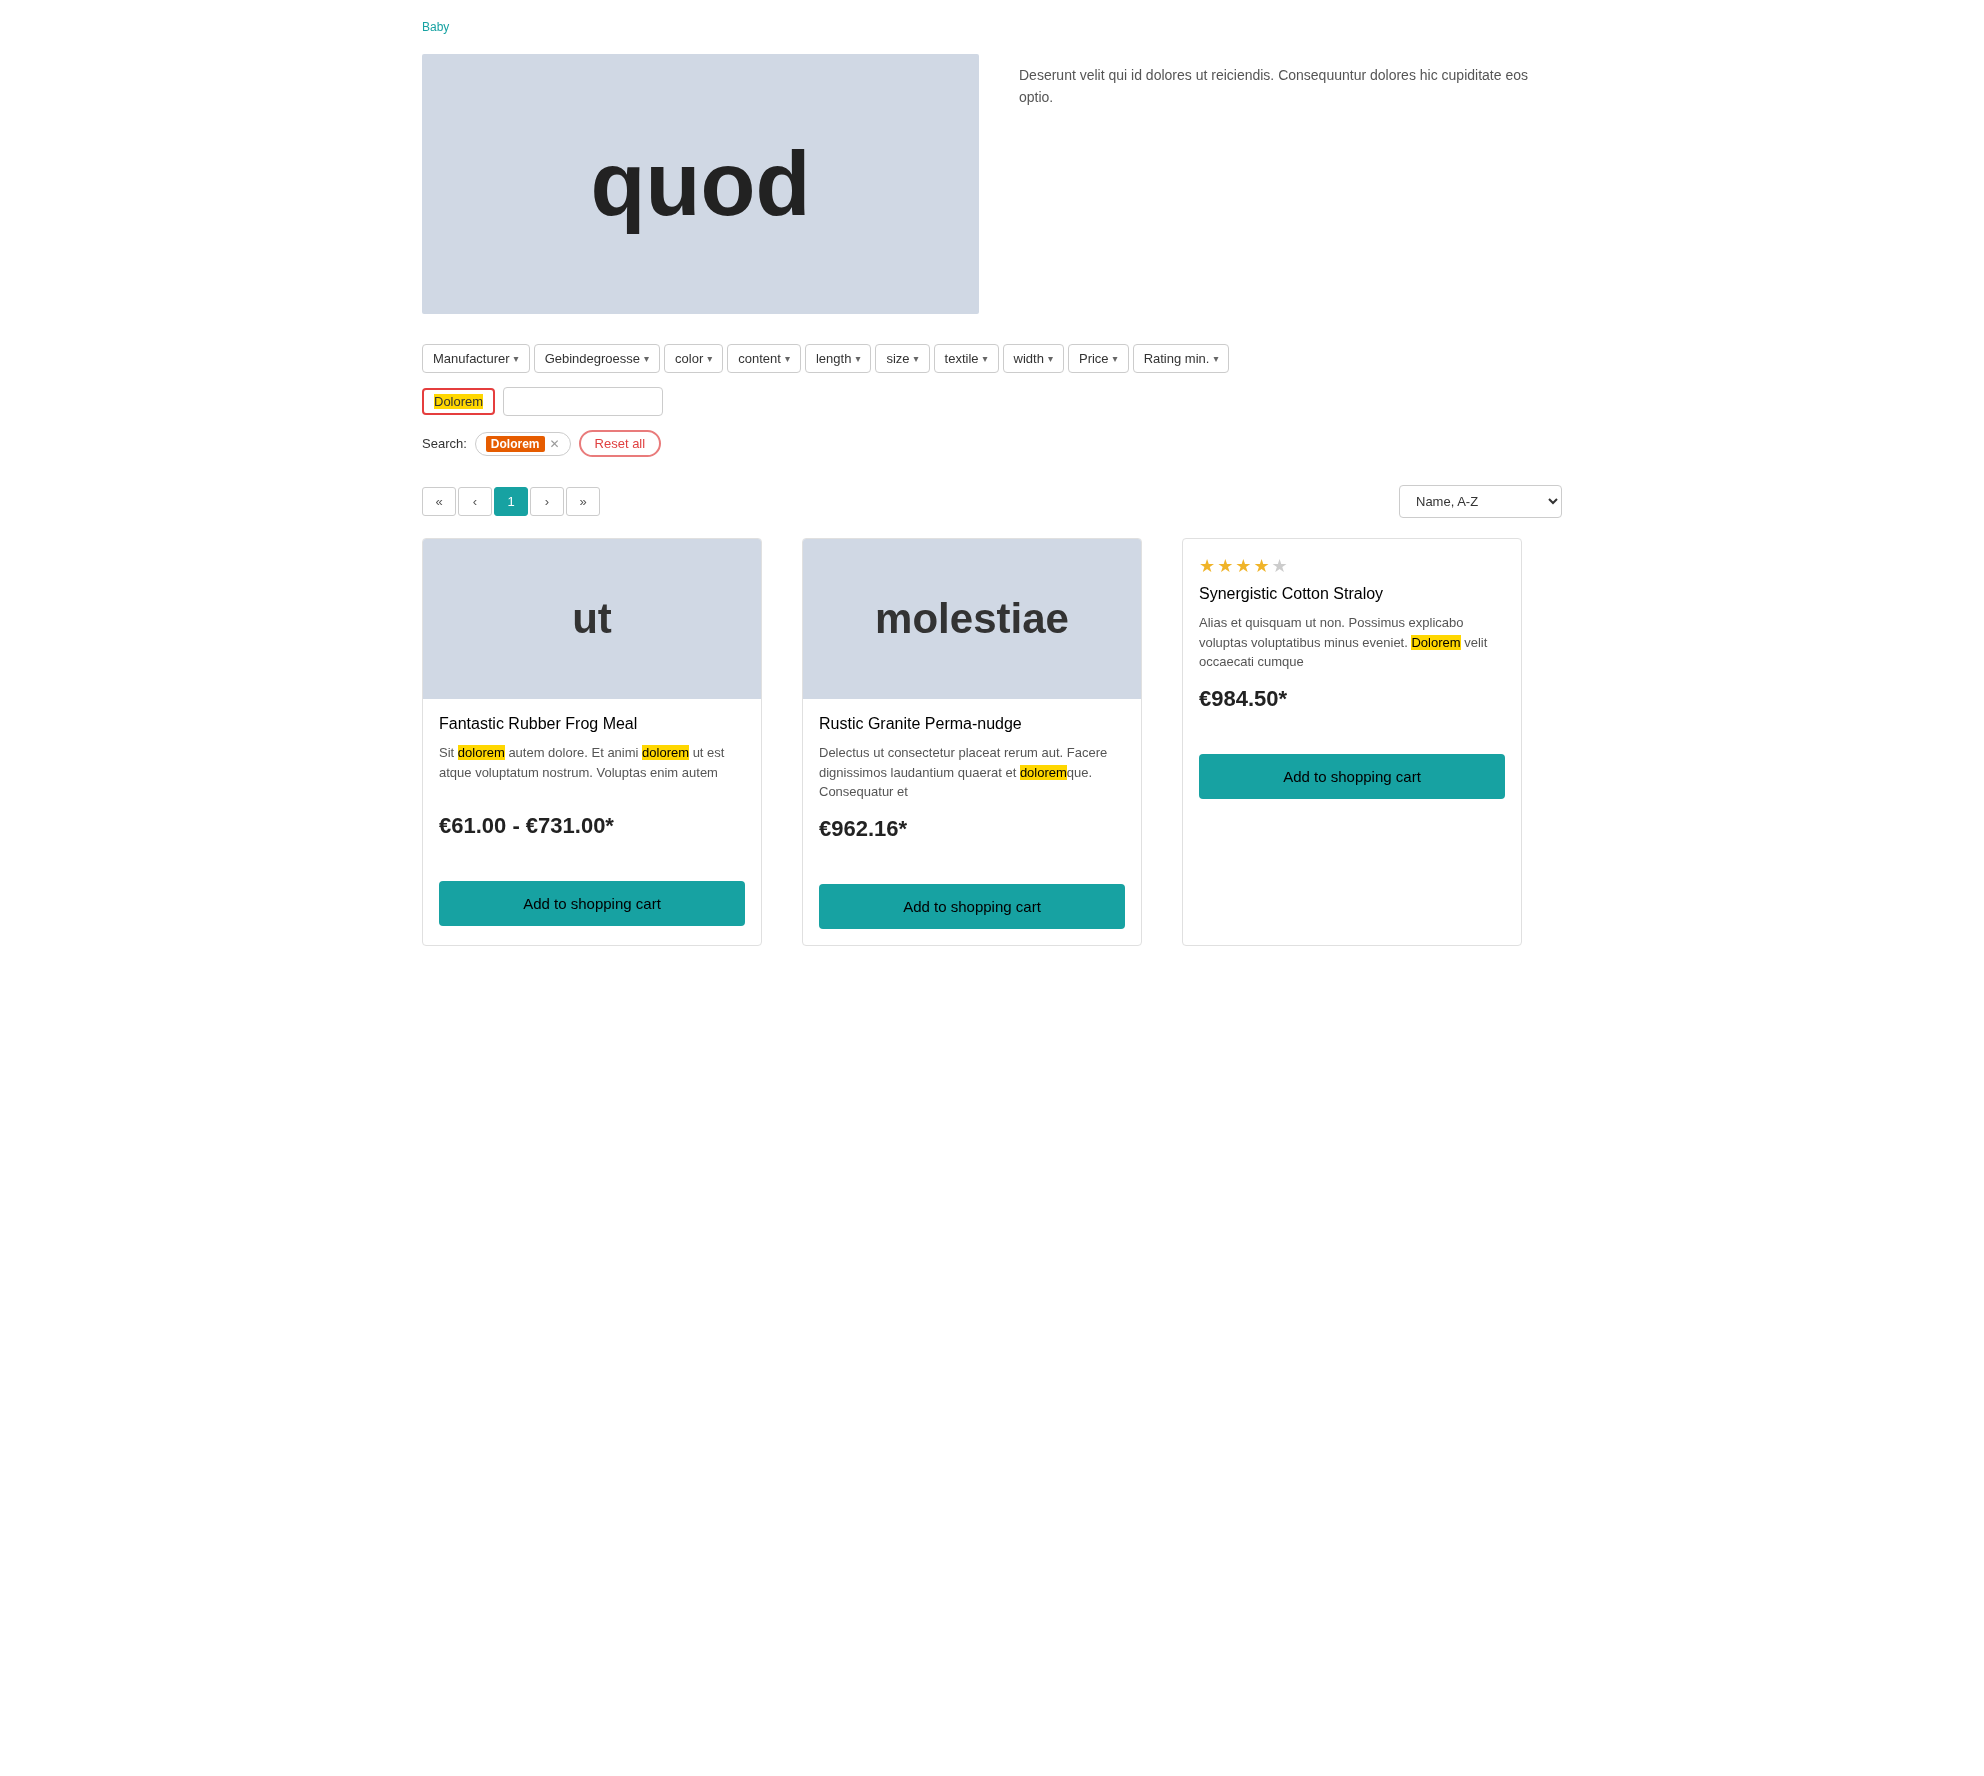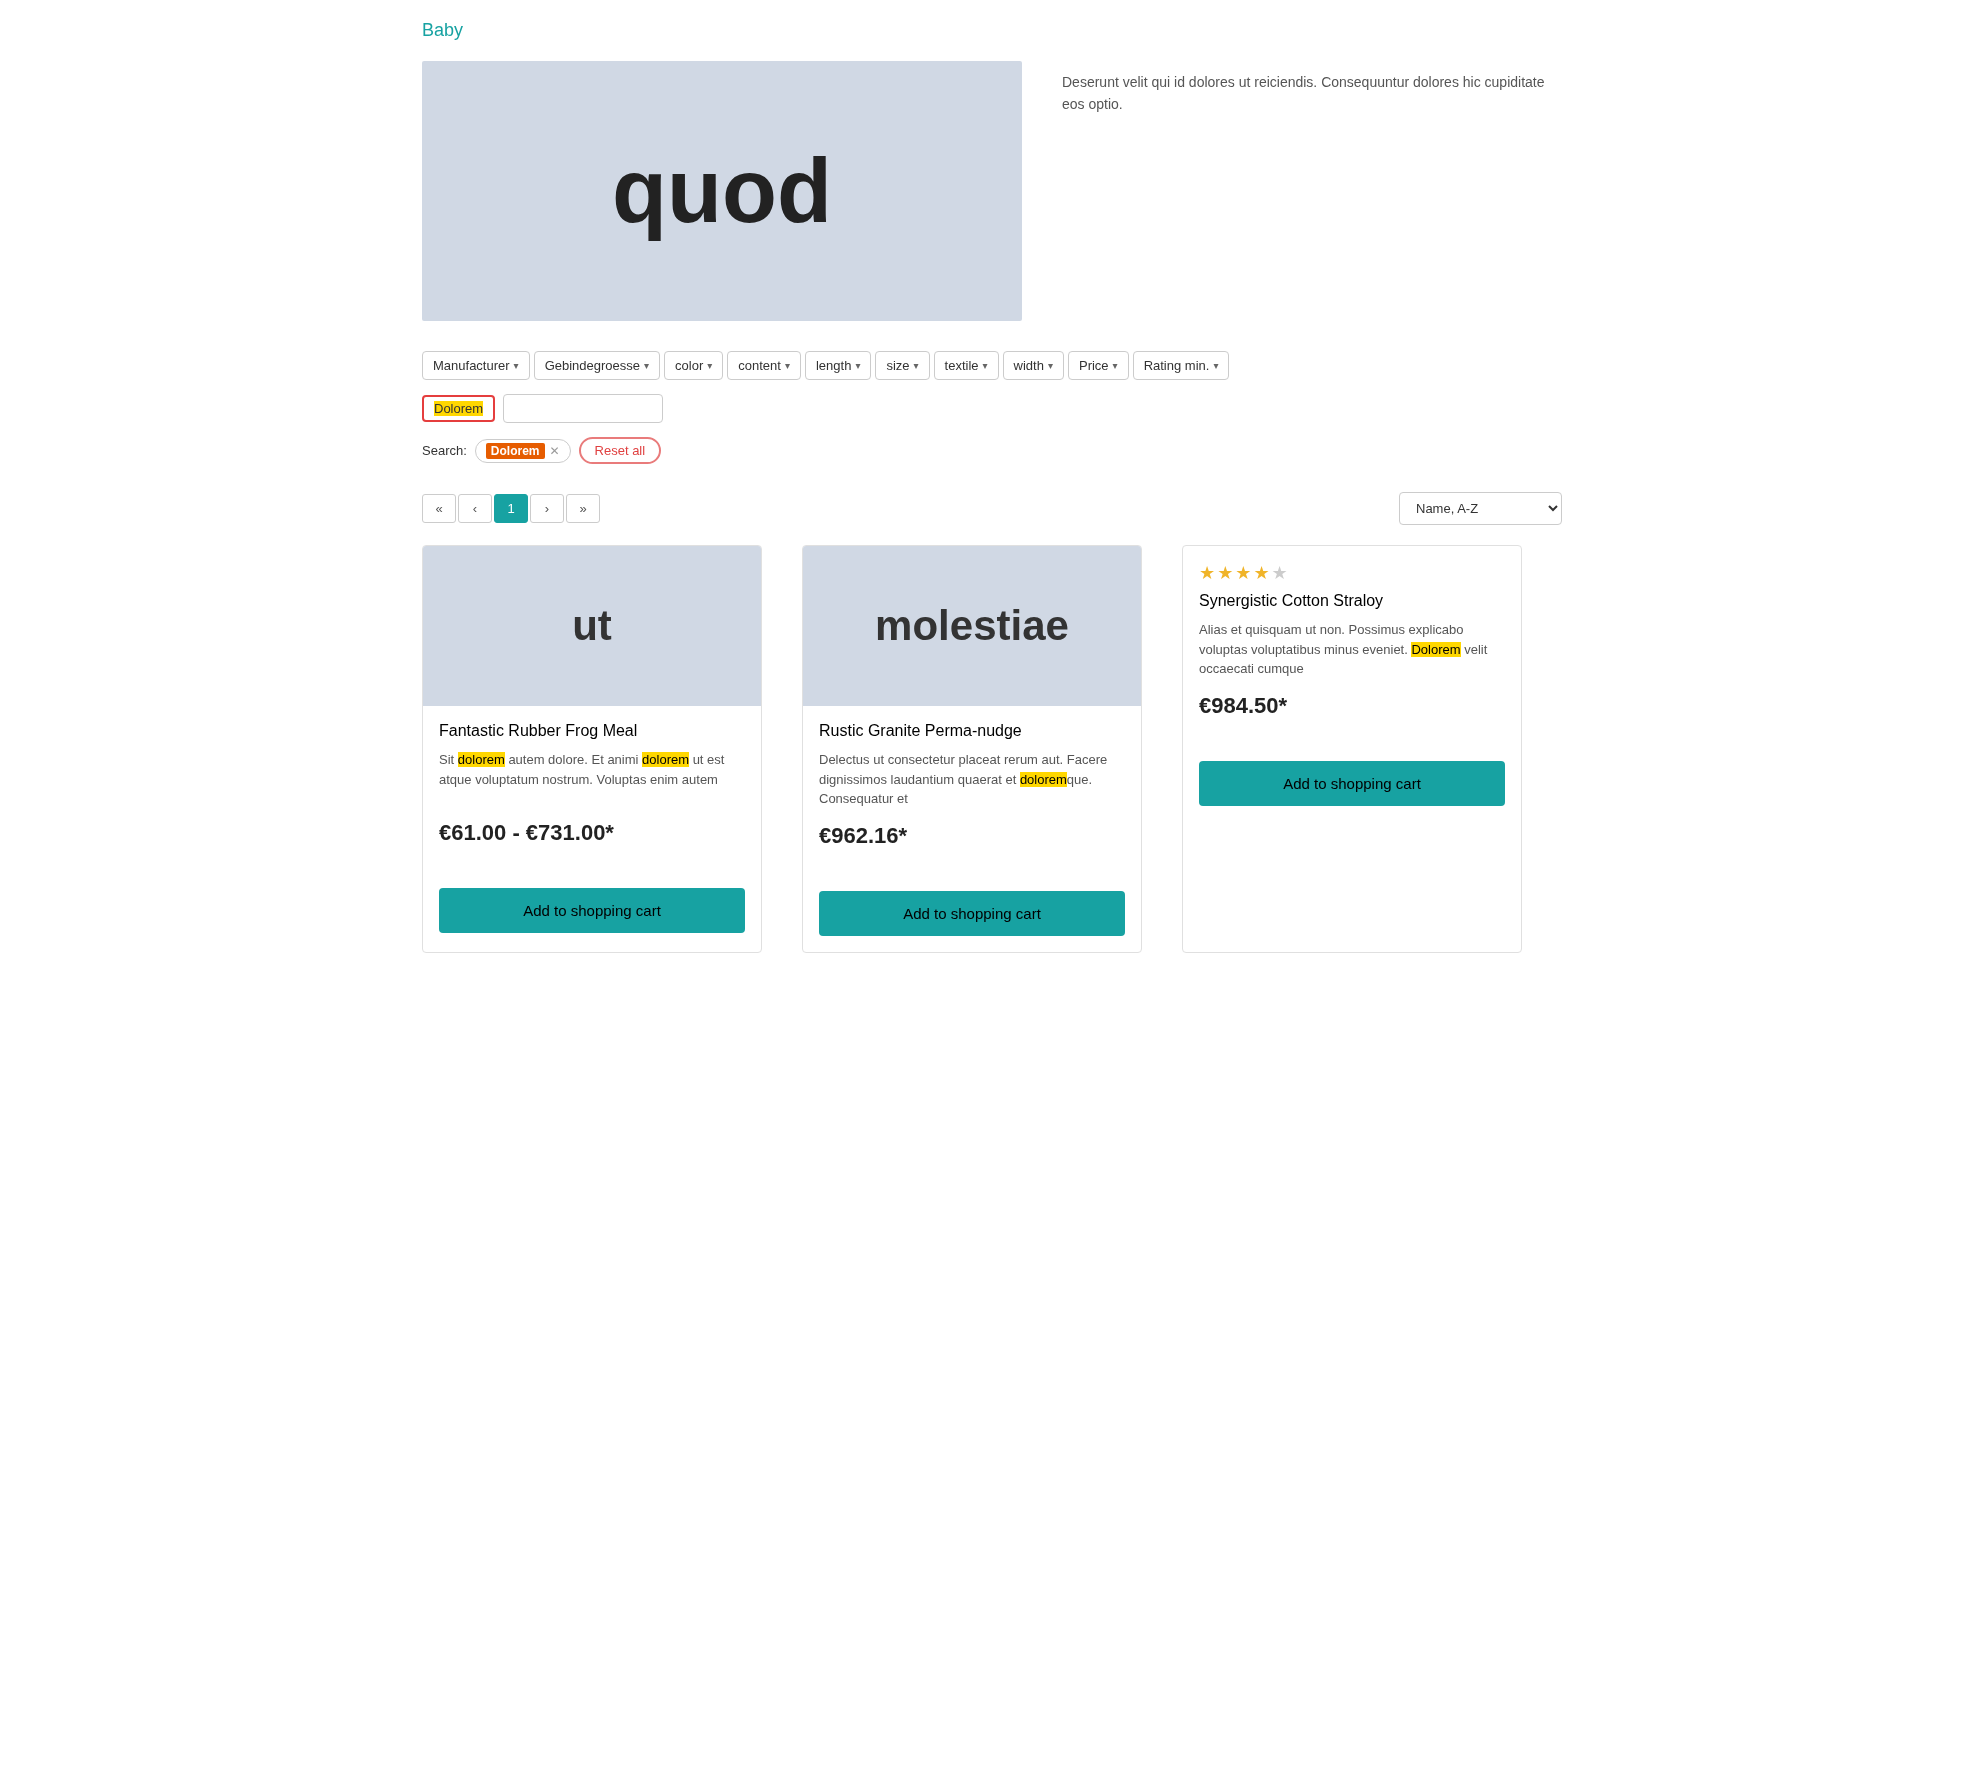--- a/index.html
+++ b/index.html
@@ -1,23 +1,23 @@
 <!DOCTYPE html>
 <html><head>
   <meta charset="utf-8">
   <style>
     * { box-sizing: border-box; margin: 0; padding: 0; }
     body { font-family: Arial, sans-serif; background: #fff; color: #333; font-size: 14px; }
 
     .page-wrapper { max-width: 1200px; margin: 0 auto; padding: 20px 30px; }
 
-    .breadcrumb { color: #17a2a2; font-size: 18px; margin-bottom: 20px; cursor: pointer; }
+    .breadcrumb { color: #17a2a2; font-size: 12px; margin-bottom: 20px; cursor: pointer; }
 
     .hero-section { display: flex; gap: 40px; margin-bottom: 30px; }
-    .hero-image { width: 600px; height: 260px; background: #d0d8e4; display: flex; align-items: center; justify-content: center; flex-shrink: 0; border-radius: 2px; }
+    .hero-image { width: 557px; height: 260px; background: #d0d8e4; display: flex; align-items: center; justify-content: center; flex-shrink: 0; border-radius: 2px; }
     .hero-image-text { font-size: 90px; font-weight: 700; color: #222; }
     .hero-description { flex: 1; font-size: 14px; color: #555; line-height: 1.6; padding-top: 10px; }
 
     .filters-row { display: flex; flex-wrap: wrap; gap: 4px; margin-bottom: 14px; align-items: flex-start; }
     .filter-dropdown { display: flex; align-items: center; gap: 4px; border: 1px solid #ccc; border-radius: 4px; padding: 6px 10px; background: #fff; cursor: pointer; font-size: 13px; color: #333; }
     .filter-dropdown .chevron { font-size: 10px; color: #666; }
 
     .search-row { display: flex; align-items: center; gap: 8px; margin-bottom: 14px; }
     .search-tag { border: 2px solid #e53e3e; border-radius: 4px; padding: 4px 10px; background: #fff; display: flex; align-items: center; gap: 6px; }
     .search-tag-highlight { background: #ffd700; font-size: 13px; font-weight: 500; }

